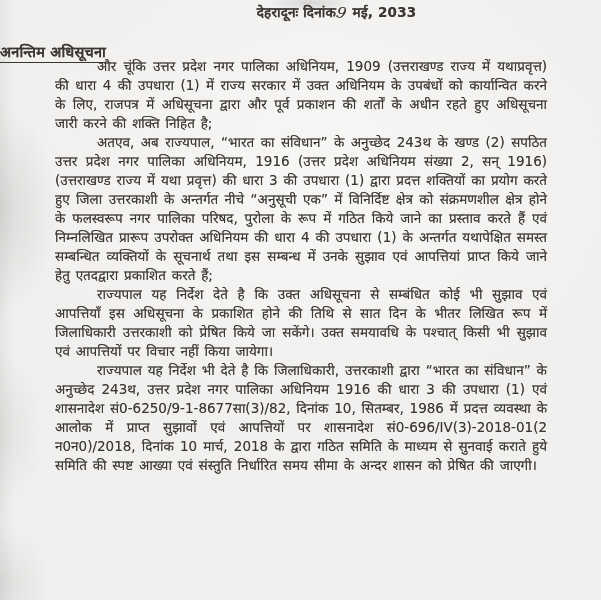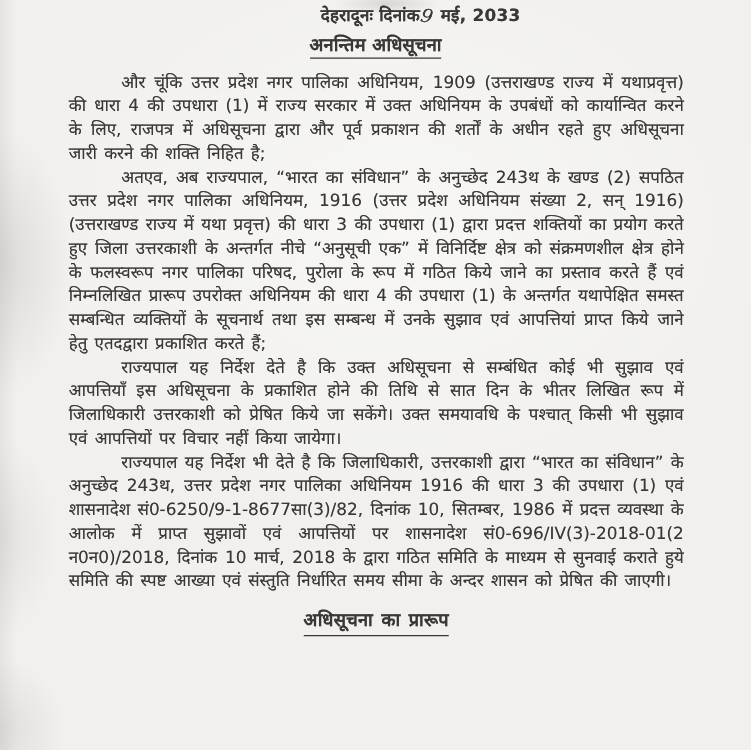--- a/index.html
+++ b/index.html
@@ -38,22 +38,22 @@
   .handwritten-day {
     display: inline-block;
     font-family: "DejaVu Serif", "Liberation Serif", serif;
     font-style: italic;
     font-size: 15px;
     font-weight: normal;
     transform: rotate(12deg) translateY(1px);
     margin: 0 1px;
   }
   .doc-title {
-    margin-top: 4px;
-    text-align: center;
+    margin-top: 20px;
+    text-align: left;
     font-size: 14.5px;
     font-weight: bold;
     letter-spacing: 0.2px;
     text-shadow: 0 0 0.5px rgba(59,55,51,0.55);
   }
   .doc-title .u, .section-heading .u {
     display: inline-block;
     padding-bottom: 1px;
     border-bottom: 1.2px solid #3b3733;
   }
@@ -95,19 +95,16 @@
   <div class="doc-title">
     <span class="u">अनन्तिम अधिसूचना</span>
   </div>
 
   <div class="body-text">
     <p class="para">और चूंकि उत्तर प्रदेश नगर पालिका अधिनियम, 1909 (उत्तराखण्ड राज्य में यथाप्रवृत्त) की धारा 4 की उपधारा (1) में राज्य सरकार में उक्त अधिनियम के उपबंधों को कार्यान्वित करने के लिए, राजपत्र में अधिसूचना द्वारा और पूर्व प्रकाशन की शर्तों के अधीन रहते हुए अधिसूचना जारी करने की शक्ति निहित है;</p>
     <p class="para">अतएव, अब राज्यपाल, “भारत का संविधान” के अनुच्छेद 243थ के खण्ड (2) सपठित उत्तर प्रदेश नगर पालिका अधिनियम, 1916 (उत्तर प्रदेश अधिनियम संख्या 2, सन् 1916) (उत्तराखण्ड राज्य में यथा प्रवृत्त) की धारा 3 की उपधारा (1) द्वारा प्रदत्त शक्तियों का प्रयोग करते हुए जिला उत्तरकाशी के अन्तर्गत नीचे “अनुसूची एक” में विनिर्दिष्ट क्षेत्र को संक्रमणशील क्षेत्र होने के फलस्वरूप नगर पालिका परिषद, पुरोला के रूप में गठित किये जाने का प्रस्ताव करते हैं एवं निम्नलिखित प्रारूप उपरोक्त अधिनियम की धारा 4 की उपधारा (1) के अन्तर्गत यथापेक्षित समस्त सम्बन्धित व्यक्तियों के सूचनार्थ तथा इस सम्बन्ध में उनके सुझाव एवं आपत्तियां प्राप्त किये जाने हेतु एतदद्वारा प्रकाशित करते हैं;</p>
     <p class="para">राज्यपाल यह निर्देश देते है कि उक्त अधिसूचना से सम्बंधित कोई भी सुझाव एवं आपत्तियाँ इस अधिसूचना के प्रकाशित होने की तिथि से सात दिन के भीतर लिखित रूप में जिलाधिकारी उत्तरकाशी को प्रेषित किये जा सकेंगे। उक्त समयावधि के पश्चात् किसी भी सुझाव एवं आपत्तियों पर विचार नहीं किया जायेगा।</p>
     <p class="para">राज्यपाल यह निर्देश भी देते है कि जिलाधिकारी, उत्तरकाशी द्वारा “भारत का संविधान” के अनुच्छेद 243थ, उत्तर प्रदेश नगर पालिका अधिनियम 1916 की धारा 3 की उपधारा (1) एवं शासनादेश सं0-6250/9-1-8677सा(3)/82, दिनांक 10, सितम्बर, 1986 में प्रदत्त व्यवस्था के आलोक में प्राप्त सुझावों एवं आपत्तियों पर शासनादेश सं0-696/IV(3)-2018-01(2 न0न0)/2018, दिनांक 10 मार्च, 2018 के द्वारा गठित समिति के माध्यम से सुनवाई कराते हुये समिति की स्पष्ट आख्या एवं संस्तुति निर्धारित समय सीमा के अन्दर शासन को प्रेषित की जाएगी।</p>
 
-    <div class="para section-heading">
-      <span class="u">अधिसूचना का प्रारूप</span>
-    </div>
 
   </div>
 
 </div>
 
 </body></html>

